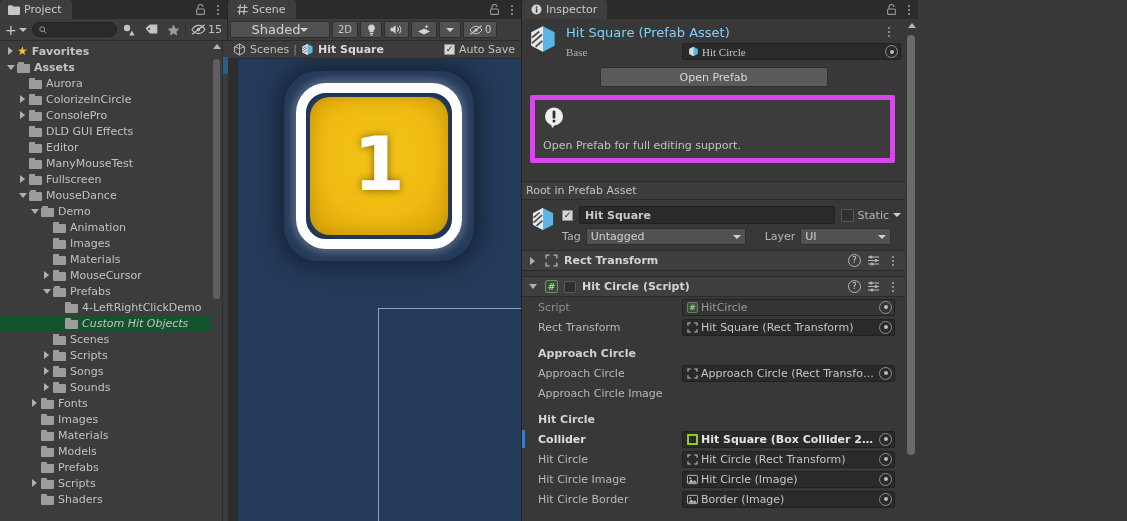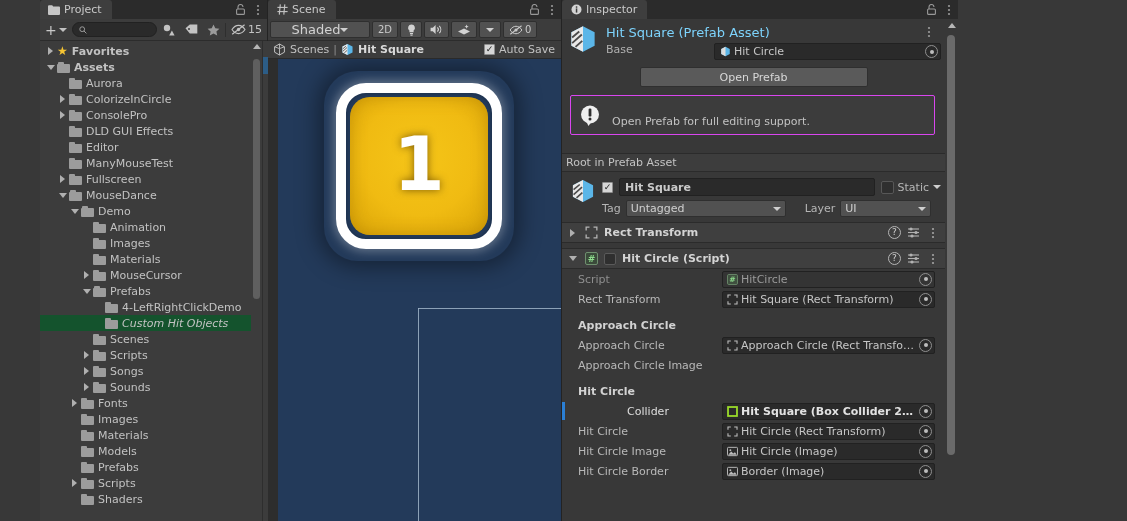--- a/index.html
+++ b/index.html
@@ -4,21 +4,21 @@
 <style>
   * { box-sizing: border-box; margin:0; padding:0; }
   html, body {
     width:1127px; height:521px; overflow:hidden;
     background:#383838;
     font-family:"DejaVu Sans", sans-serif;
     font-size:11px;
     color:#c4c4c4;
     -webkit-font-smoothing:antialiased;
   }
-  .root { position:relative; width:918px; height:521px; display:flex;margin-left:40px; }
+  .root { position:relative; width:918px; height:521px; display:flex; }
 
   
   .panel { position:relative; background:#383838; display:flex; flex-direction:column; }
   .tabstrip {
     height:19px; background:#2b2b2b; display:flex; align-items:flex-end;
     position:relative; flex:0 0 19px;
   }
   .tab {
     height:19px; display:flex; align-items:center; gap:4px;
     padding:0 10px 0 8px; background:#3e3e3e; color:#c9c9c9;
@@ -140,37 +140,37 @@
   .insp-body { flex:1; overflow:hidden; position:relative; background:#383838; display:flex; }
   .insp-col { flex:1; min-width:0; display:flex; flex-direction:column; }
   .insp-scroll { width:13px; flex:0 0 13px; background:#383838; position:relative; }
   .insp-scroll .uparrow { position:absolute; top:4px; left:3px; width:0;height:0;border-left:4px solid transparent;border-right:4px solid transparent;border-bottom:5px solid #b6b6b6; }
   .insp-scroll .bar { position:absolute; left:2px; top:16px; width:8px; height:420px; background:#6a6a6a; border-radius:4px;}
 
   .prefab-header { height:42px; display:flex; padding:5px 4px 0 6px; gap:8px; position:relative; }
   .prefab-bigicon { width:30px; height:30px; flex:0 0 30px; position:relative; }
   .prefab-texts { flex:1; min-width:0; }
   .prefab-title { font-size:13px; color:#7dd3fc; line-height:17px; }
-  .prefab-baserow { display:flex; align-items:flex-start; gap:16px; margin-top:2px; }
+  .prefab-baserow { display:flex; align-items:center; gap:24px; margin-top:2px;font-family:Liberation Serif, serif; }
   .prefab-baselbl { width:92px; flex:0 0 92px; font-size:11px; color:#b0b0b0; }
   .objfield {
     flex:1; min-width:0; height:17px; background:#2a2a2a; border:1px solid #212121; border-radius:2px;
     display:flex; align-items:center; padding:0 2px 0 4px; gap:3px; color:#c6c6c6; font-size:11px; white-space:nowrap; overflow:hidden;
   }
   .objfield .txt { flex:1; overflow:hidden; text-overflow:ellipsis; }
   .picker { width:13px; height:13px; flex:0 0 13px; border-radius:50%; border:1px solid #8f8f8f; display:flex; align-items:center; justify-content:center;}
   .picker i { width:4px; height:4px; border-radius:50%; background:#bdbdbd; display:block;}
   .openprefab-wrap { display:flex; justify-content:center; padding:6px 0 0 0; }
   .openprefab {
     width:228px; height:20px; background:#5a5a5a; border:1px solid #2f2f2f; border-radius:2px;
     display:flex; align-items:center; justify-content:center; color:#d8d8d8; font-size:11px;
   }
   .infobox {
-    margin:8px 10px 0 8px; min-height:40px; background:#3c3c3c; border:1px solid #d946ef; border-radius:2px;
-    display:flex; align-items:flex-end; gap:9px; padding:6px 8px;
+    margin:8px 10px 0 8px; min-height:40px; background:#3c3c3c; border:5px solid #d946ef; border-radius:2px;
+    display:flex; align-items:flex-start; gap:9px; padding:6px 8px;flex-direction:column;
   }
   .bang {
     width:24px; height:24px; flex:0 0 24px; position:relative;
   }
   .infotxt { font-size:11px; color:#c2c2c2; }
   .rootbar {
     margin-top:18px; height:19px; background:#3d3d3d; border-top:1px solid #2b2b2b; border-bottom:1px solid #2b2b2b;
     display:flex; align-items:center; padding-left:4px; font-size:11px; color:#c3c3c3;
   }
   .go-header { display:flex; padding:6px 4px 0 8px; gap:6px; }
@@ -201,21 +201,21 @@
     width:13px;height:13px;border-radius:50%;border:1px solid #b5b5b5;color:#d0d0d0;
     font-size:9px;display:flex;align-items:center;justify-content:center; line-height:9px;
   }
   .script-chk { width:12px; height:12px; background:#2f2f2f; border:1px solid #5a5a5a; border-radius:2px;}
   .script-badge {
     width:13px;height:13px;background:#3a4a3a;border:1px solid #6f8f6f;border-radius:2px;color:#8ddc8d;
     font-size:9px;display:flex;align-items:center;justify-content:center;font-weight:bold;
   }
 
   .prop-row { height:20px; display:flex; align-items:center; padding-left:16px; gap:4px; position:relative; }
-  .prop-row.highlight .plabel { color:#dedede; font-weight:normal;text-align:center; }
+  .prop-row.highlight .plabel { color:#dedede; font-weight:bold; }
   .prop-row .accent {
     position:absolute; left:0; top:1px; width:3px; height:18px; background:#2b7fd4;
   }
   .plabel { width:140px; flex:0 0 140px; font-size:11px; color:#b8b8b8; white-space:nowrap; overflow:hidden; }
   .plabel.dim { color:#8e8e8e; }
   .pfield {
     flex:1; min-width:0; margin-right:10px; height:17px; background:#2a2a2a; border:1px solid #212121; border-radius:2px;
     display:flex; align-items:center; padding:0 2px 0 3px; gap:3px; font-size:11px; color:#c6c6c6; white-space:nowrap; overflow:hidden;
   }
   .pfield.dimmed { background:#343434; color:#9a9a9a; }

